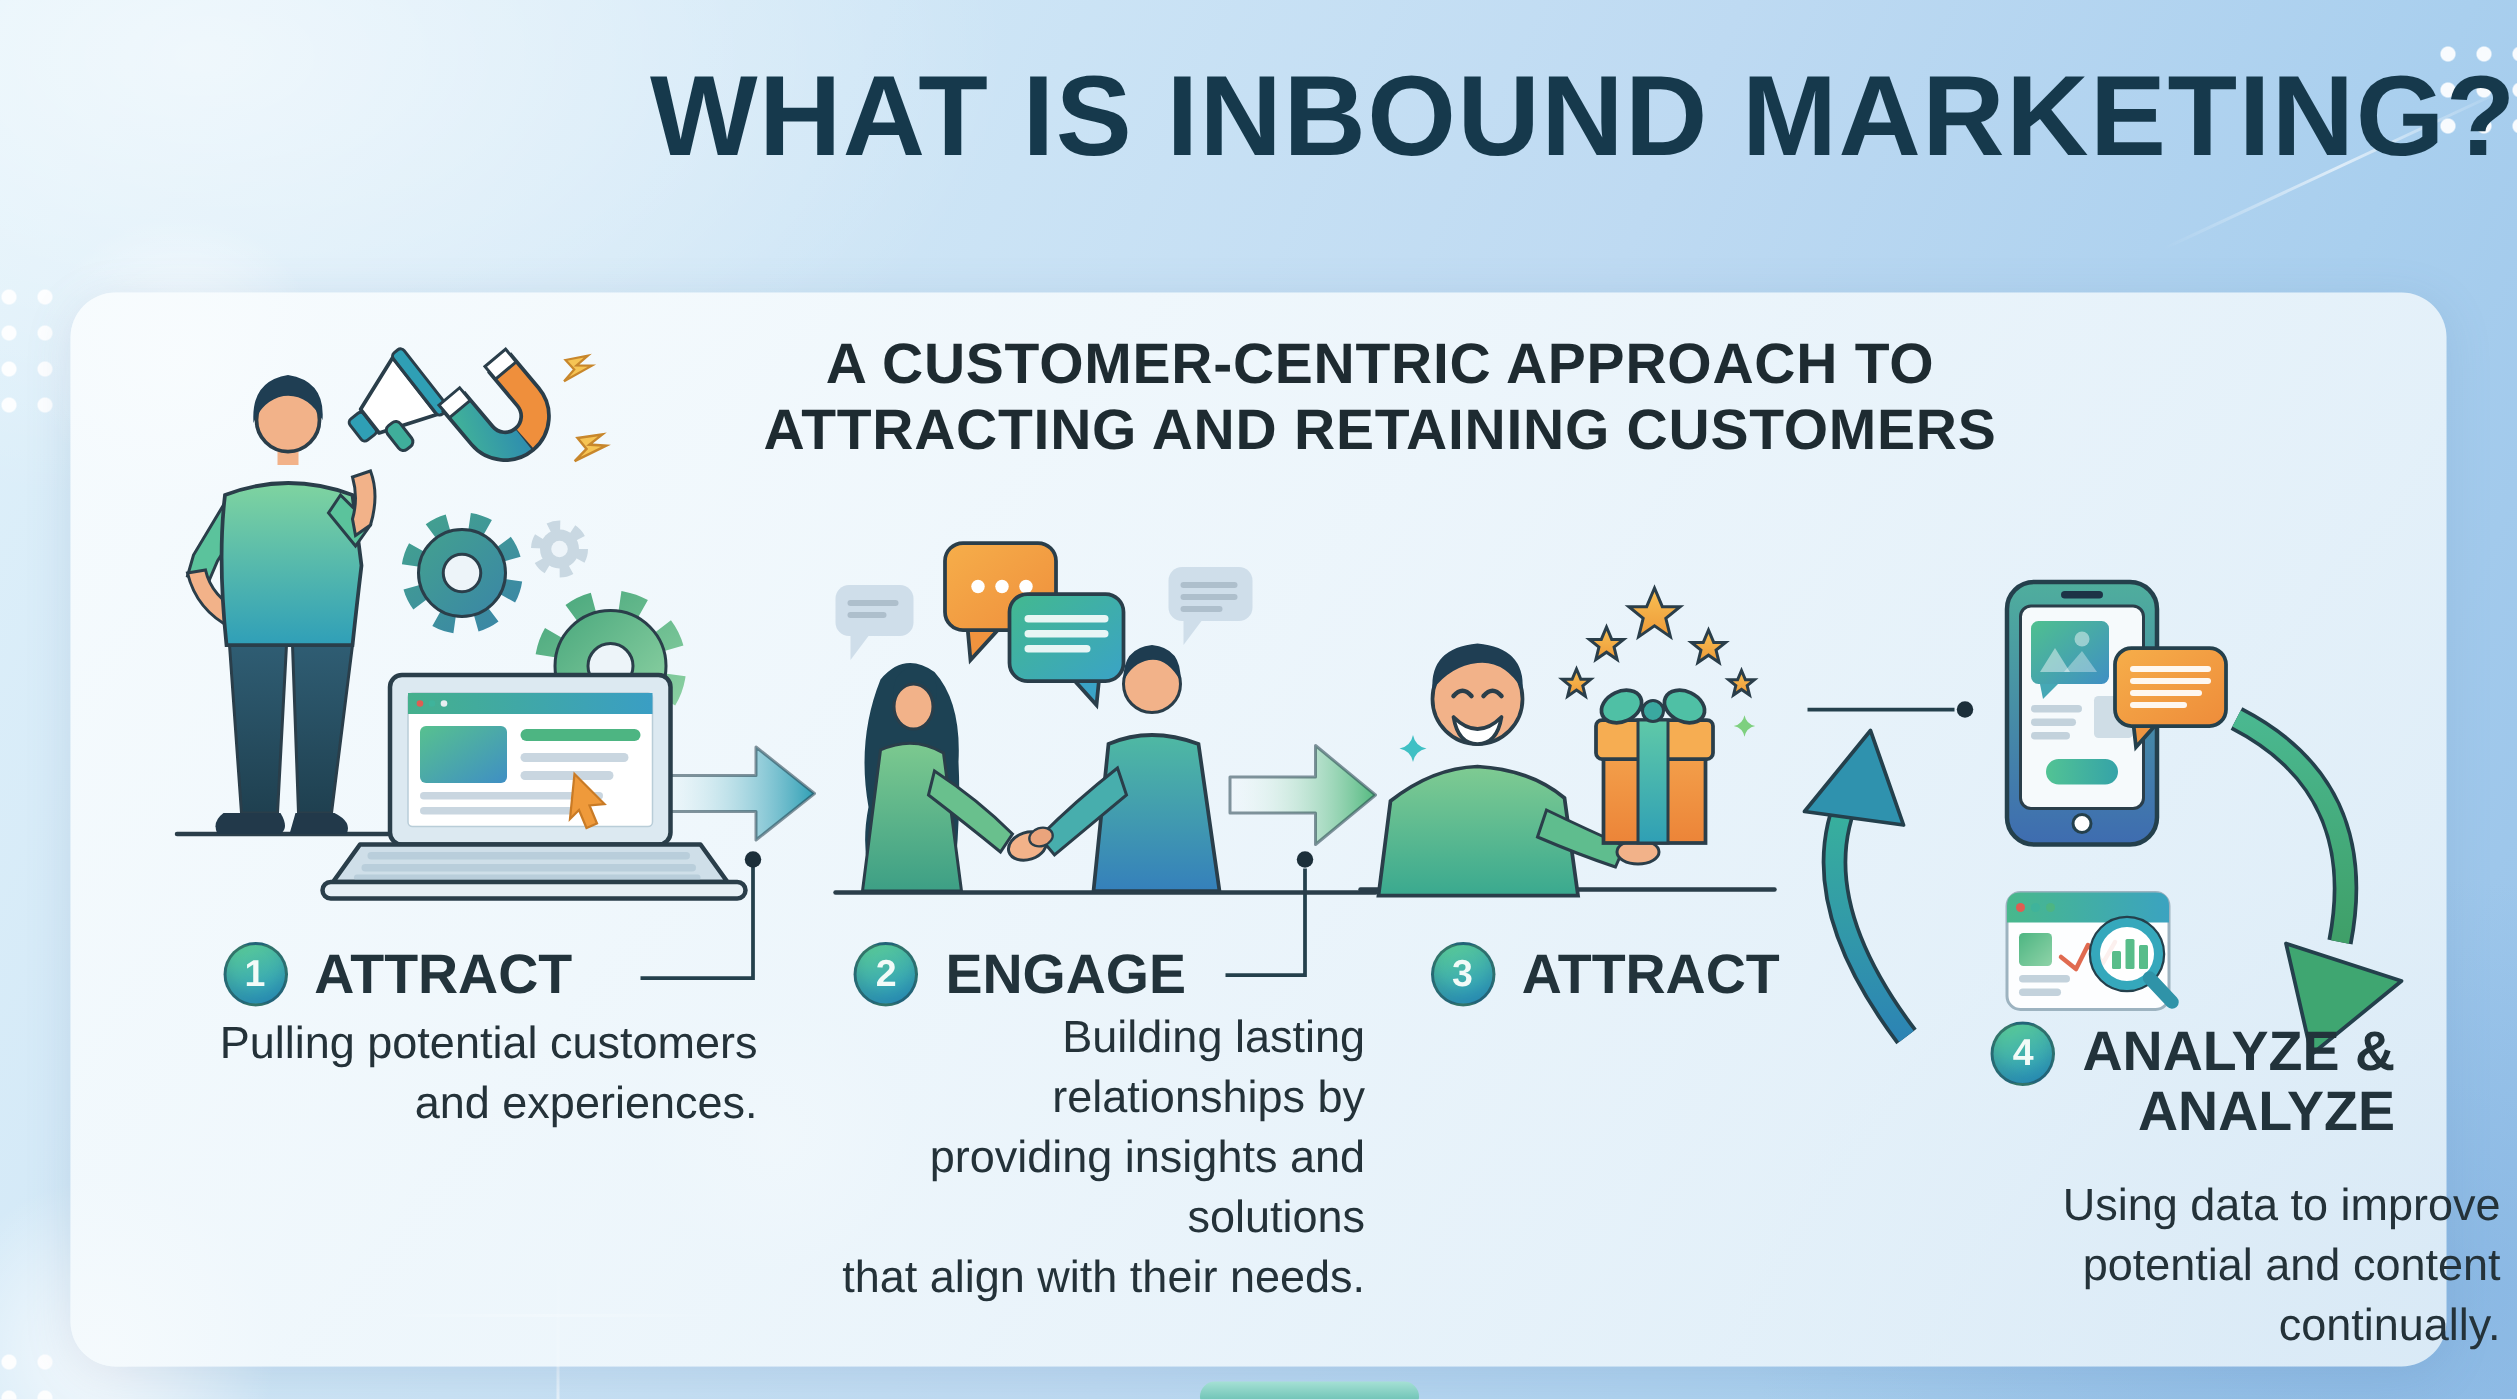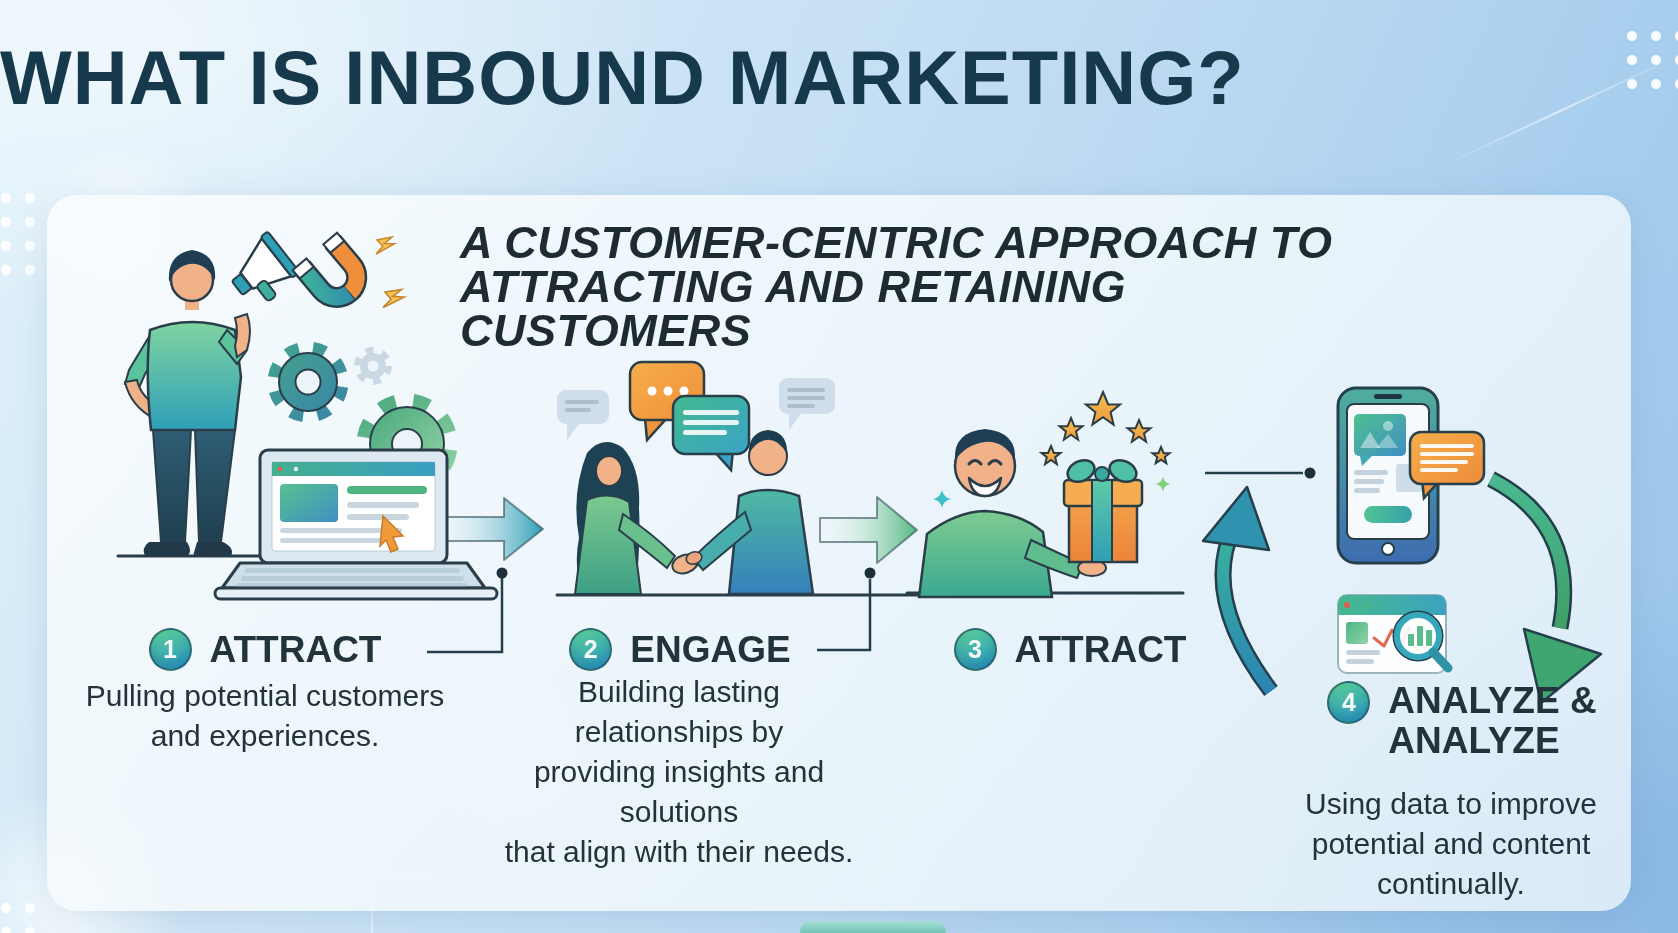--- a/index.html
+++ b/index.html
@@ -18,41 +18,41 @@
   }
   .dots{position:absolute;background-image:radial-gradient(circle,rgba(255,255,255,.92) 4.5px,rgba(255,255,255,0) 5.5px);background-size:24px 24px;}
   .dots.tr{left:1620px;top:24px;width:72px;height:72px;}
   .dots.lf{left:-6px;top:186px;width:48px;height:96px;}
   .dots.bl{left:-6px;top:896px;width:48px;height:48px;}
   .glow{position:absolute;background:radial-gradient(circle,rgba(255,255,255,.85),rgba(255,255,255,0) 62%);pointer-events:none;}
   .streak{position:absolute;background:linear-gradient(to right,rgba(255,255,255,0),rgba(255,255,255,.6),rgba(255,255,255,0));pointer-events:none;}
   .teal-tab{position:absolute;left:800px;top:921px;width:146px;height:20px;border-radius:10px;
     background:linear-gradient(180deg,#a5e0d4,#4fb3a5);}
   .title{
-    position:absolute;left:0;right:0;top:34px;text-align:left;
+    position:absolute;left:0;right:0;top:34px;text-align:right;
     font-size:76px;font-weight:700;letter-spacing:1px;color:#16394c;
   }
   .subtitle{
-    position:absolute;left:460px;top:221px;width:920px;
-    font-size:45px;line-height:44px;font-weight:700;letter-spacing:.5px;color:#1e2b31;font-style:italic;
+    position:absolute;left:460px;top:221px;width:920px;text-align:center;
+    font-size:38px;line-height:44px;font-weight:700;letter-spacing:.5px;color:#1e2b31;
   }
   .step-head{position:absolute;display:flex;align-items:center;justify-content:center;gap:18px;
     font-size:37px;font-weight:700;color:#22333b;}
   .badge{width:43px;height:43px;border-radius:50%;flex:0 0 auto;
     background:linear-gradient(160deg,#57c899 10%,#2d9cc0 90%);
     border:2.5px solid rgba(26,61,73,.6);box-sizing:border-box;
     color:#f2fbf8;font-size:25px;font-weight:700;
     display:flex;align-items:center;justify-content:center;
     box-shadow:inset 0 -7px 9px rgba(25,95,135,.28);}
-  .desc{position:absolute;text-align:center;font-size:30px;line-height:40px;color:#243239;}
+  .desc{position:absolute;text-align:right;font-size:30px;line-height:40px;color:#243239;}
   .head-attract{left:40px;top:628px;width:450px;}
   .head-engage{left:455px;top:628px;width:450px;}
   .head-delight{left:845px;top:628px;width:450px;}
   .head-analyze{left:1262px;top:681px;width:400px;align-items:flex-start;}
-  .head-analyze .two-line{text-align:left;line-height:40px;}
+  .head-analyze .two-line{text-align:right;line-height:40px;}
   .desc-attract{left:25px;top:676px;width:480px;}
   .desc-engage{left:448px;top:672px;width:462px;}
   .desc-delight{left:840px;top:677px;width:458px;}
   .desc-analyze{left:1235px;top:766px;width:432px;margin-top:18px;}
   .illus{position:absolute;pointer-events:none;}
   svg{display:block;}
 </style>
 </head>
 <body>
 

